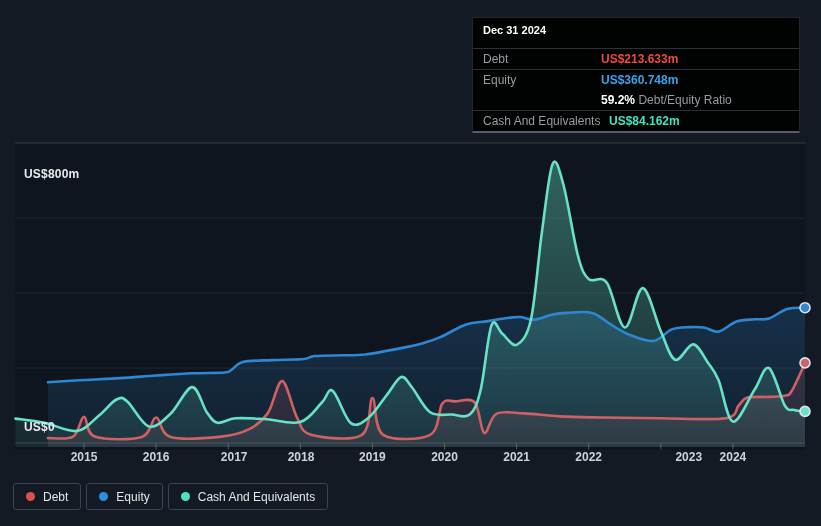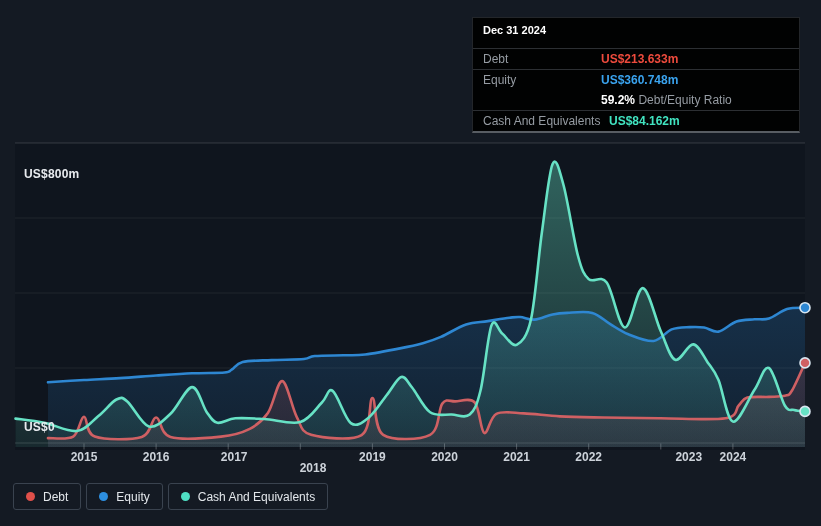--- a/index.html
+++ b/index.html
@@ -72,21 +72,21 @@
       <circle cx="805.0" cy="362.9" r="5" fill="#cf6063" stroke="#d9e6f0" stroke-width="1.6"></circle>
       <circle cx="805.0" cy="411.4" r="5" fill="#67e2c5" stroke="#d9e6f0" stroke-width="1.6"></circle>
     </svg>
 
   <div class="ylabel top">US$800m</div>
   <div class="ylabel bottom">US$0</div>
   <div id="xlabels">
       <span class="xlabel" style="left: 84px;">2015</span>
       <span class="xlabel" style="left: 156.1px;">2016</span>
       <span class="xlabel" style="left: 228.2px; margin-left: 6px;">2017</span>
-      <span class="xlabel" style="left: 313px; margin-top: 11px;">2018</span>
+      <span class="xlabel" style="left: 301px;">2018</span>
       <span class="xlabel" style="left: 372.4px;">2019</span>
       <span class="xlabel" style="left: 444.5px;">2020</span>
       <span class="xlabel" style="left: 516.6px; text-align: right;">2021</span>
       <span class="xlabel" style="left: 588.7px;">2022</span>
       <span class="xlabel" style="left: 660.8px; margin-left: 28px;">2023</span>
       <span class="xlabel" style="left: 732.9px;">2024</span>
     </div>
 
   <div class="tooltip">
     <div class="tt-header">Dec 31 2024</div>

